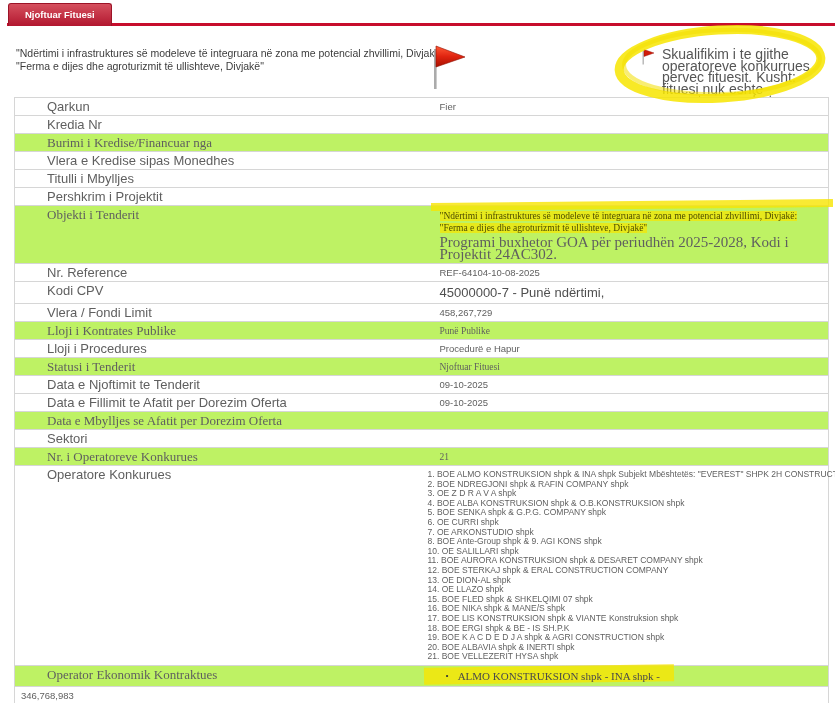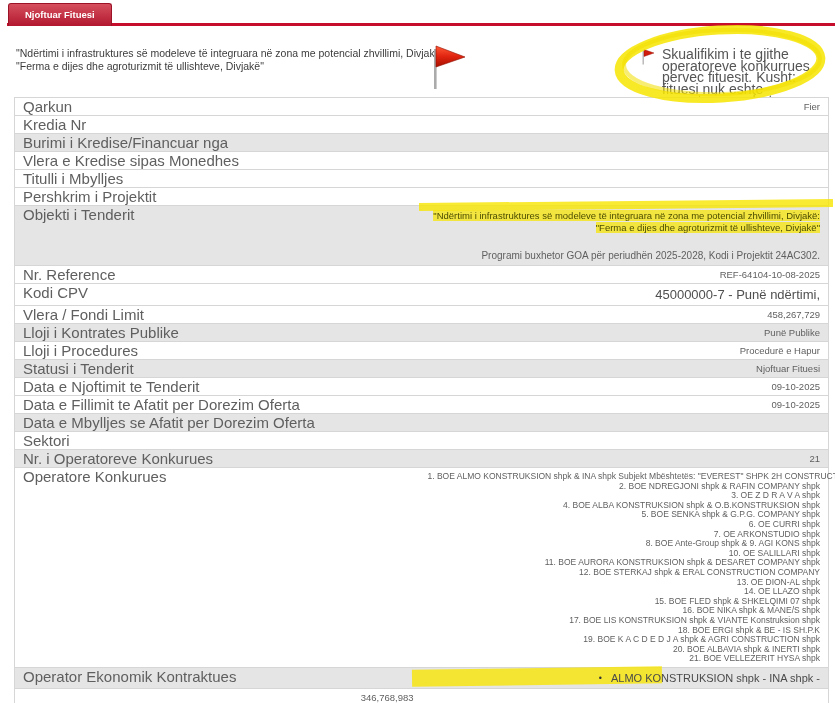--- a/index.html
+++ b/index.html
@@ -30,35 +30,35 @@
     position:absolute;left:662px;top:49px;width:158px;
     font-size:14px;line-height:11.5px;color:#555;
   }
   .ellipse-svg{position:absolute;left:610px;top:20px;z-index:5;pointer-events:none;}
   
   .table{
     position:absolute;left:14px;top:97px;width:813px;
     border:1px solid #d6d6d6;border-bottom:none;background:#fff;z-index:1;
   }
   .row{display:flex;border-bottom:1px solid #d6d6d6;background:#fff;}
-  .row.shaded{background:#e5e5e5;}
+  .row.shaded{background:#bef264;font-family:Liberation Serif, serif;}
   .cell-label{
     width:50%;box-sizing:border-box;
-    padding:4px 6px 3px 8px;font-size:15px;line-height:10px;color:#5f5f5f;
+    padding:4px 6px 3px 8px;font-size:13px;line-height:10px;color:#5f5f5f;margin-left:24px;
   }
   .cell-value{
     width:50%;box-sizing:border-box;position:relative;
-    padding:4px 8px 3px 6px;font-size:9.5px;line-height:10px;color:#5f5f5f;text-align:right;
+    padding:4px 8px 3px 6px;font-size:9.5px;line-height:10px;color:#5f5f5f;
   }
   .big-cpv{font-size:13px;line-height:14px;color:#4f4f4f;margin-top:36px;}
   .operators div{font-size:8.5px;line-height:9.6px;white-space:nowrap;}
   
   .objekti-text{font-size:9.5px;line-height:12px;position:relative;z-index:1;}
   .hl-mark{background:rgba(247,229,0,0.72);box-decoration-break:clone;-webkit-box-decoration-break:clone;color:#4d4d00;}
-  .objekti-note{font-size:10px;line-height:12px;margin-top:16px;}
+  .objekti-note{font-size:15px;line-height:12px;margin-top:2px;}
   .overshoot{
     position:absolute;left:-3px;right:-4px;top:-5px;height:8px;z-index:2;
     background:rgba(247,229,0,0.8);transform:rotate(-0.55deg);
   }
   
   .winner-hl{
     position:absolute;left:-10px;top:0px;width:250px;height:17px;z-index:0;
     background:rgba(247,229,0,0.78);transform:rotate(-0.8deg);
   }
   .winner-line{position:relative;z-index:1;font-size:11px;line-height:13px;color:#4a4a4a;padding-left:6px;}

